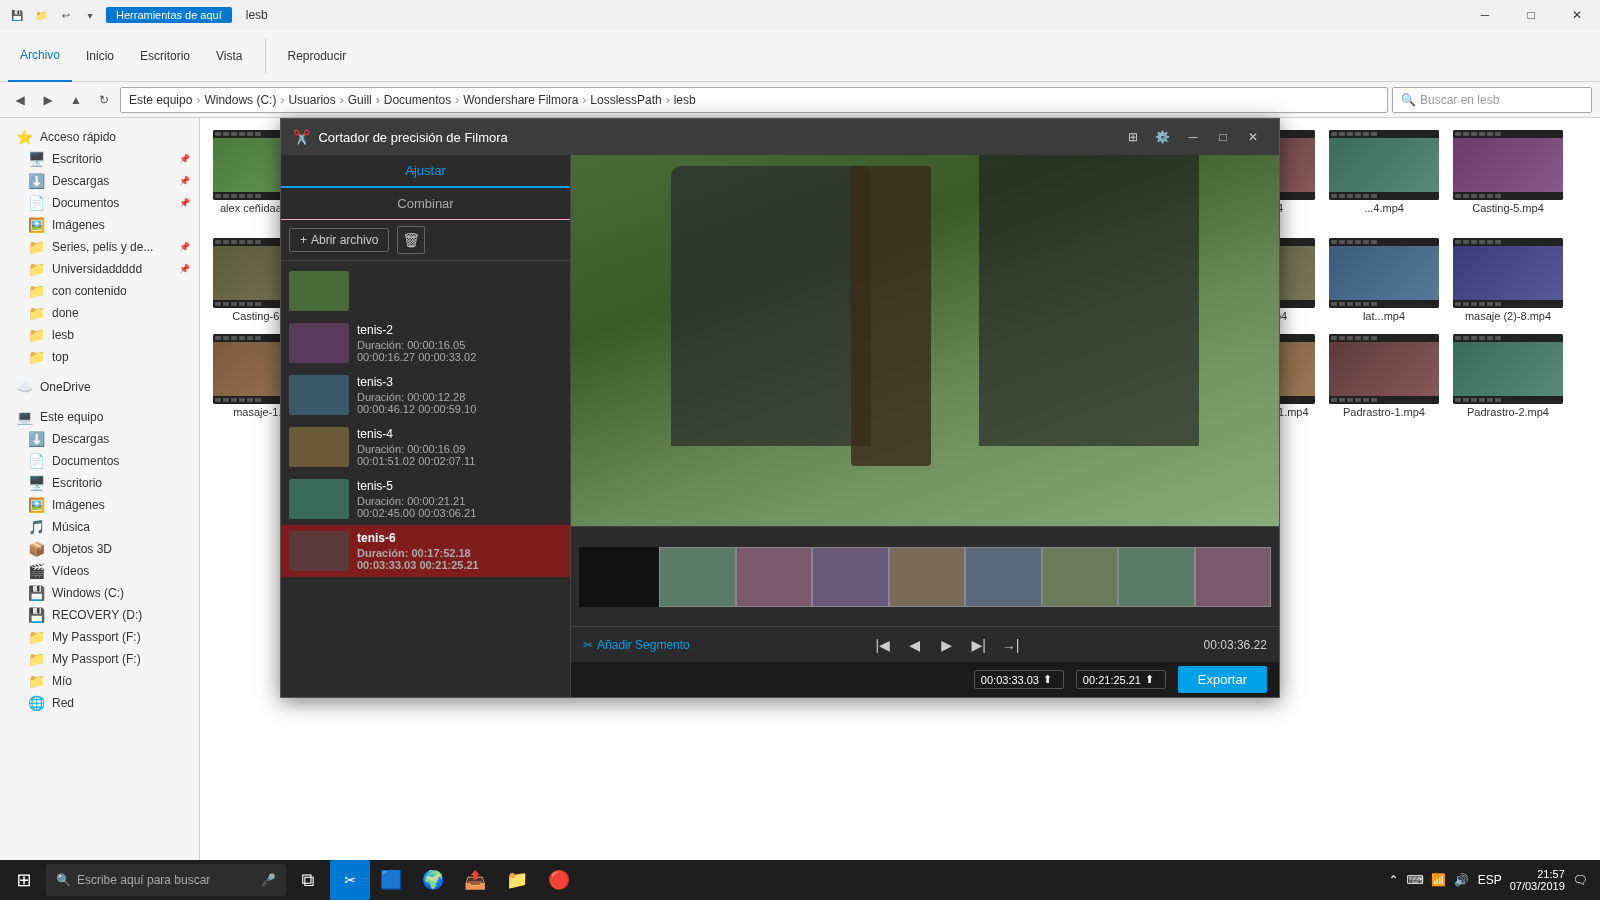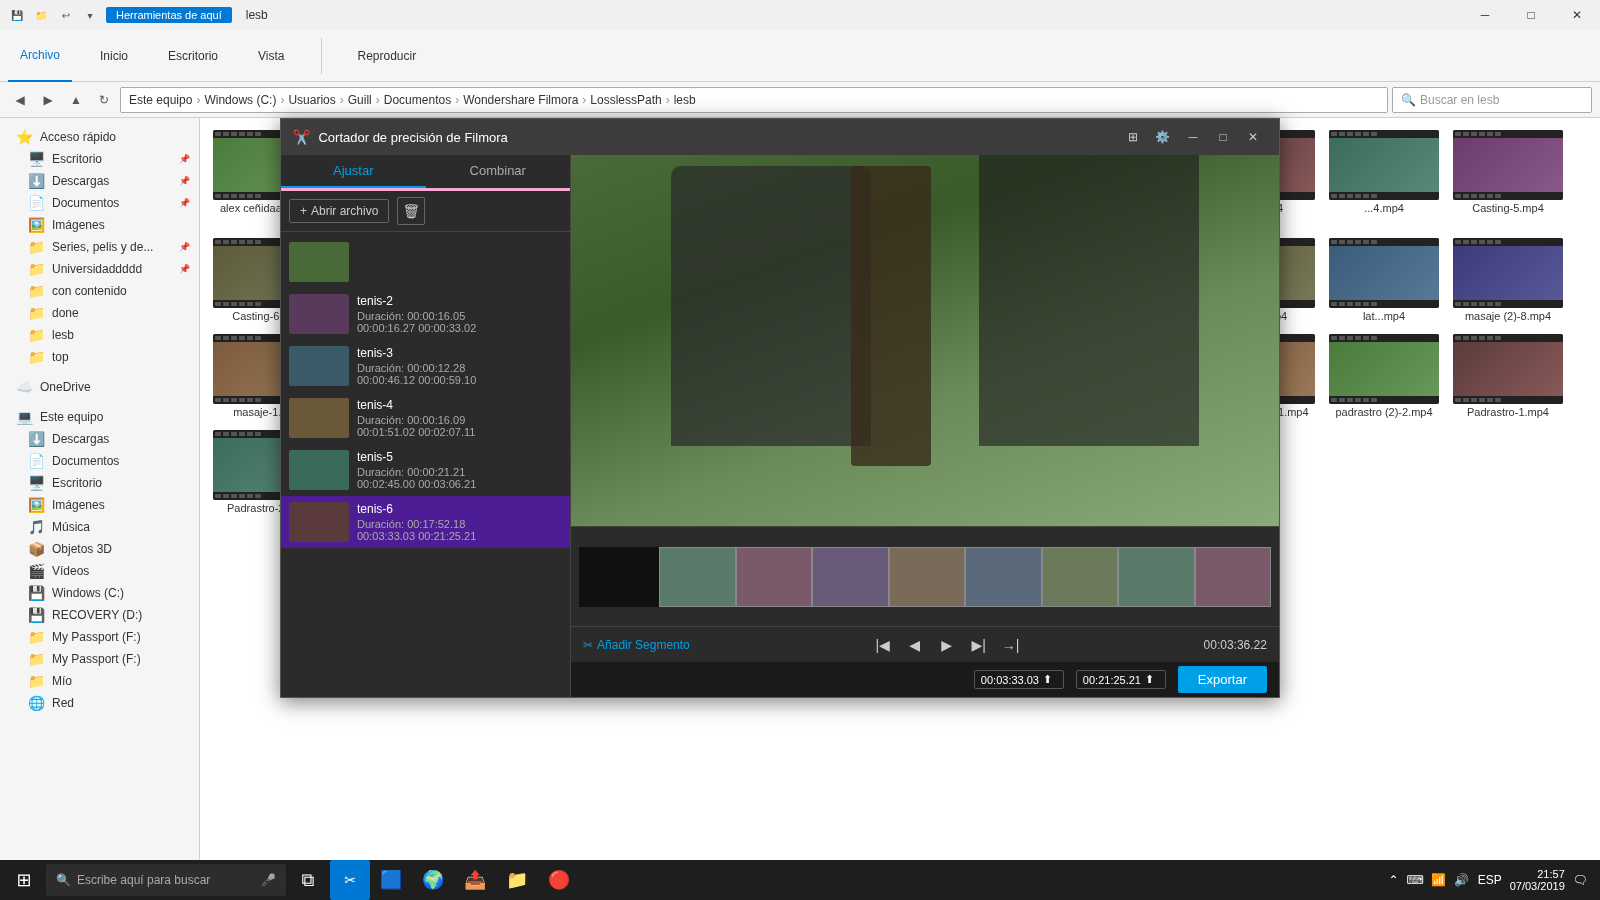--- a/index.html
+++ b/index.html
@@ -24,21 +24,21 @@
     .highlighted-tab { background: #0078d4; color: #fff; padding: 2px 10px; border-radius: 2px; font-size: 11px; }
 
     
     .ribbon {
       height: 52px;
       background: #f5f5f5;
       border-bottom: 1px solid #d0d0d0;
       display: flex;
       align-items: center;
       padding: 0 8px;
-      gap: 16px;
+      gap: 2px;
     }
     .ribbon-tab { padding: 4px 12px; font-size: 12px; color: #333; cursor: pointer; height: 52px; display: flex; align-items: center; }
     .ribbon-tab.active { border-bottom: 2px solid #0078d4; color: #0078d4; }
 
     
     .address-bar {
       height: 36px;
       background: #f5f5f5;
       border-bottom: 1px solid #d0d0d0;
       display: flex;
@@ -181,22 +181,23 @@
     
     .left-panel {
       width: 290px;
       background: #2b2b2b;
       border-right: 1px solid #444;
       display: flex;
       flex-direction: column;
     }
     .panel-tabs {
       display: flex;
-      border-bottom: 3px solid #f9a8d4;
+      border-bottom: 1px solid #f9a8d4;
       flex-shrink: 0;
+      flex-direction: column;
     }
     .panel-tab {
       flex: 1;
       padding: 8px 0;
       text-align: center;
       font-size: 13px;
       color: #aaa;
       cursor: pointer;
     }
     .panel-tab.active { color: #00a0e9; border-bottom: 2px solid #00a0e9; }
@@ -238,21 +239,21 @@
       overflow-y: auto;
       padding: 4px 0;
     }
     .clip-item {
       display: flex;
       align-items: center;
       padding: 6px 8px;
       cursor: pointer;
       gap: 8px;
     }
-    .clip-item.active { background: #4c1d95; }
+    .clip-item.active { background: #7f1d1d; font-weight: bold; }
     .clip-thumb {
       width: 60px;
       height: 40px;
       background: #555;
       border-radius: 2px;
       flex-shrink: 0;
       overflow: hidden;
       display: flex;
       align-items: center;
       justify-content: center;
@@ -1272,41 +1273,20 @@
             <div class="film-strip-bottom">
               <div class="film-hole"></div>
               <div class="film-hole"></div>
               <div class="film-hole"></div>
               <div class="film-hole"></div>
               <div class="film-hole"></div>
               <div class="film-hole"></div>
             </div>
           </div>
           <div class="file-name">padrastro (2)-1.mp4</div>
-        </div>
-        <div class="file-item">
-          <div class="file-thumb thumb-t1">
-            <div class="film-strip-top">
-              <div class="film-hole"></div>
-              <div class="film-hole"></div>
-              <div class="film-hole"></div>
-              <div class="film-hole"></div>
-              <div class="film-hole"></div>
-              <div class="film-hole"></div>
-            </div>
-            <div class="film-strip-bottom">
-              <div class="film-hole"></div>
-              <div class="film-hole"></div>
-              <div class="film-hole"></div>
-              <div class="film-hole"></div>
-              <div class="film-hole"></div>
-              <div class="film-hole"></div>
-            </div>
-          </div>
-          <div class="file-name">padrastro (2)-2.mp4</div>
         </div>
         <div class="file-item">
           <div class="file-thumb thumb-t2">
             <div class="film-strip-top">
               <div class="film-hole"></div>
               <div class="film-hole"></div>
               <div class="film-hole"></div>
               <div class="film-hole"></div>
               <div class="film-hole"></div>
               <div class="film-hole"></div>

